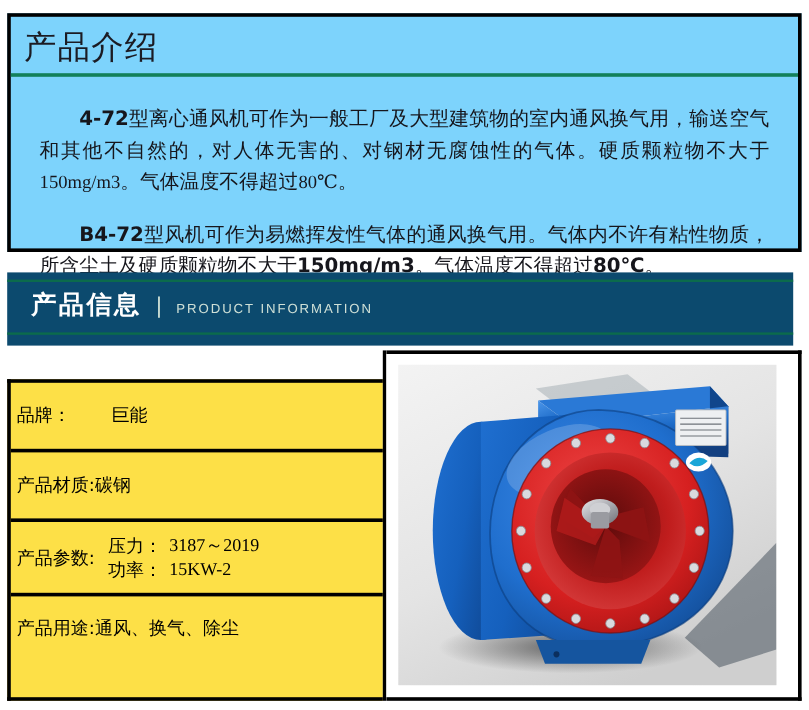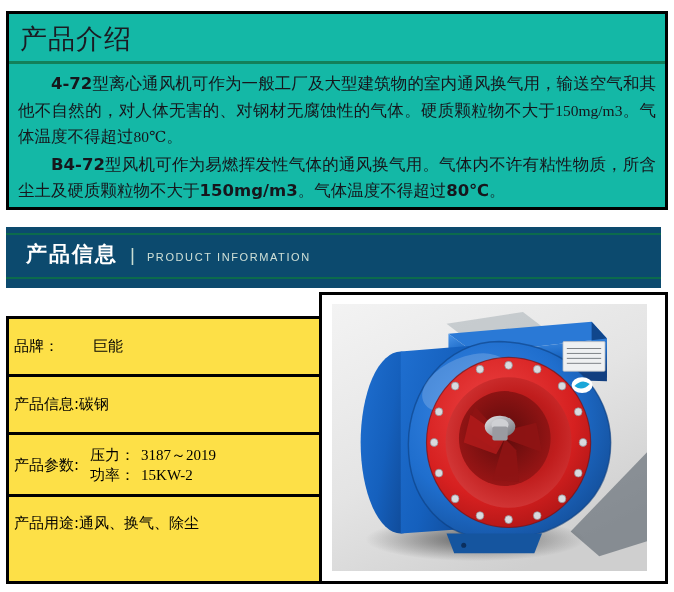--- a/index.html
+++ b/index.html
@@ -25,21 +25,21 @@
 
   
   .intro-block {
     position: absolute;
     left: 6px;
     top: 11px;
     width: 662px;
     height: 199px;
     box-sizing: border-box;
     border: 3px solid #000000;
-    background: #14b8a6;
+    background: #7dd3fc;
   }
   .intro-title {
     position: absolute;
     left: 11px;
     top: 8px;
     font-family: "Liberation Serif", "DejaVu Serif", serif;
     font-size: 27px;
     line-height: 34px;
     letter-spacing: 1px;
     color: #1b1b23;
@@ -58,21 +58,21 @@
     left: 8px;
     top: 56px;
     width: 640px;
     font-family: "DejaVu Sans", "Liberation Sans", sans-serif;
     font-size: 16.5px;
     line-height: 26.5px;
     color: #16161c;
     text-align: justify;
   }
   .intro-body p {
-    margin: 1px;
+    margin: 16px;
     text-indent: 2em;
   }
   .intro-body .code { font-weight: bold; }
   .intro-body .mono-num {
     font-family: "Liberation Serif", "DejaVu Serif", serif;
     font-size: 15.5px;
   }
   .intro-body .bold-num { font-weight: bold; }
 
   
@@ -259,21 +259,21 @@
     <div class="spec-table">
 
       <div class="spec-row r-brand">
         <span class="lbl">品牌：</span>
         <span class="gap"></span>
         <span>巨能</span>
       </div>
 
 
       <div class="spec-row r-mat">
-        <span class="lbl">产品信息:</span>
+        <span class="lbl">产品材质:</span>
         <span>碳钢</span>
       </div>
 
       <div class="spec-row r-param">
         <div class="param-flex">
           <span class="param-key-label">产品参数:</span>
           <span class="param-lines">
             <span class="pl">
               <span class="pk">压力：</span>
               <span class="pv">3187～2019</span>

